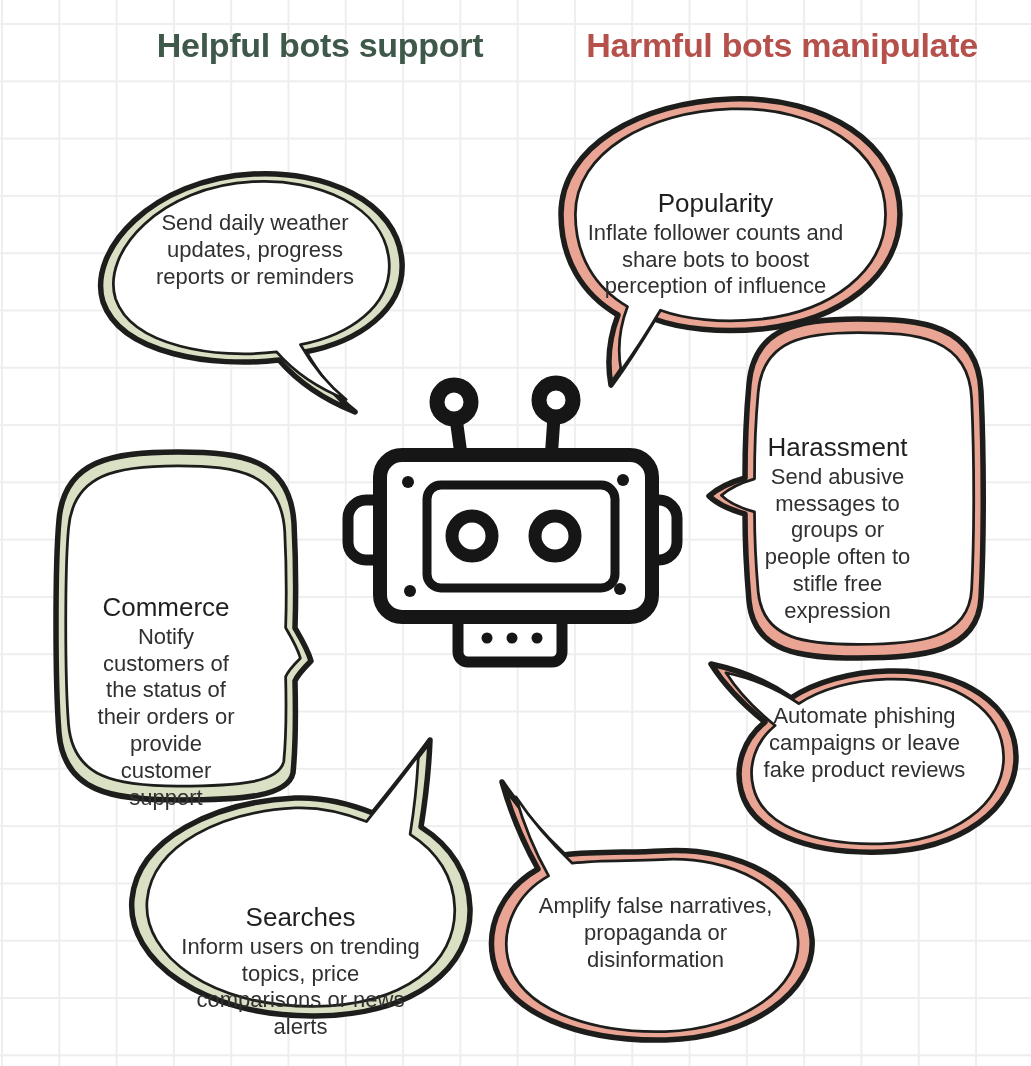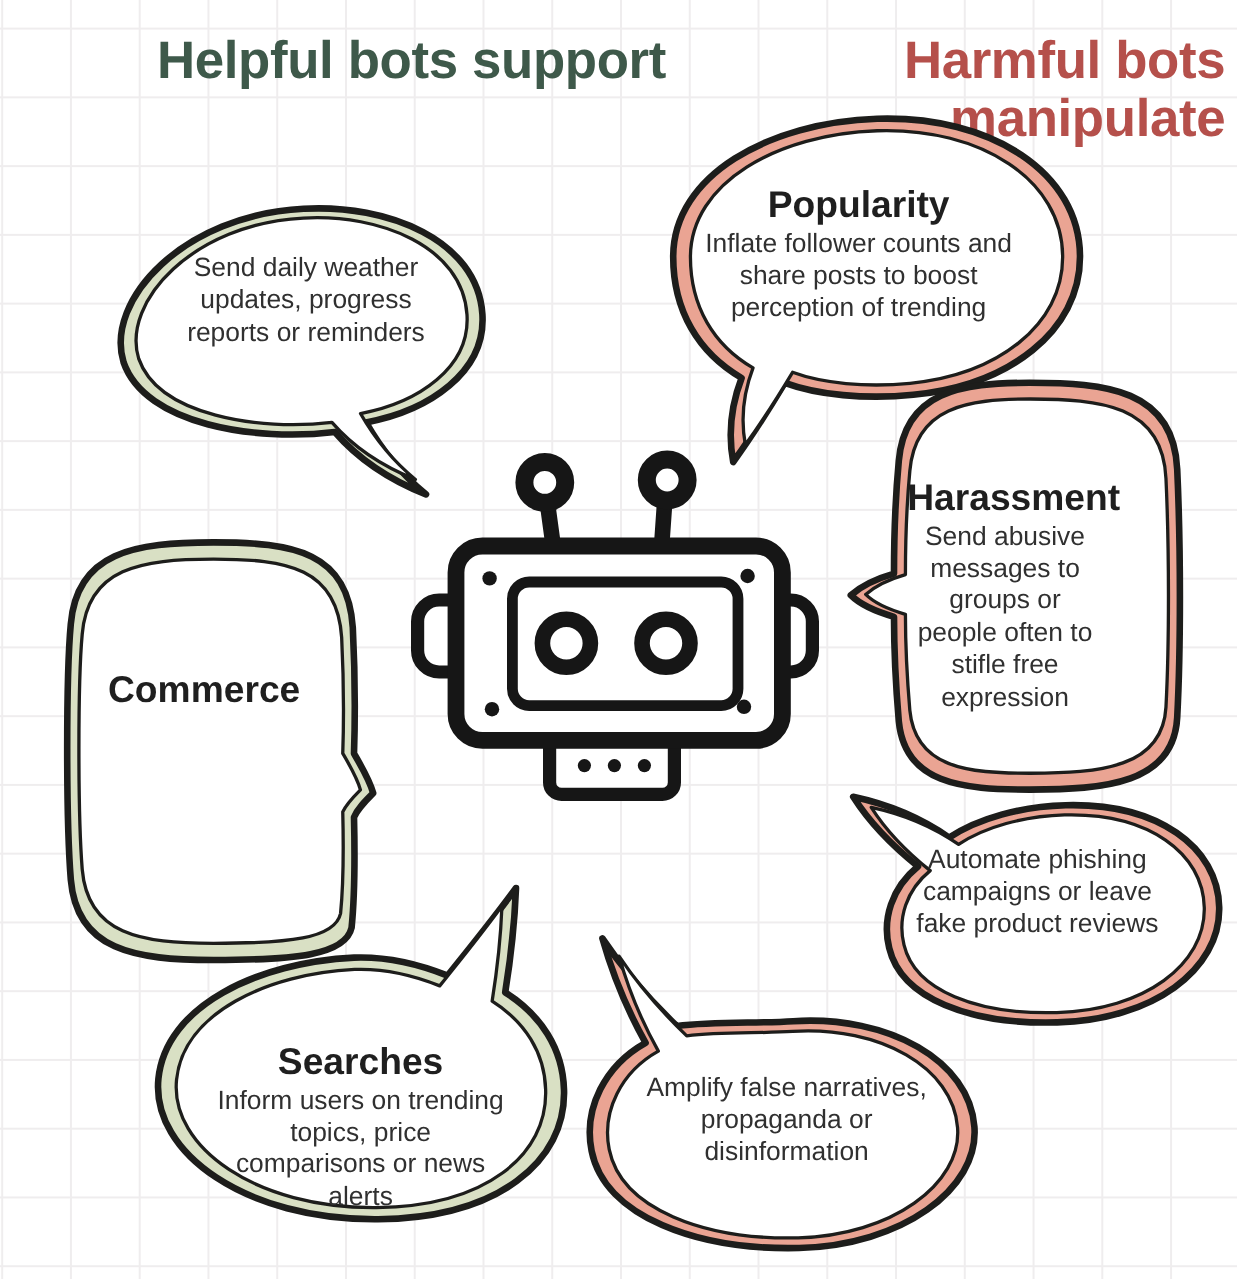--- a/index.html
+++ b/index.html
@@ -13,37 +13,37 @@
   .canvas{
     position:relative;width:1031px;height:1066px;overflow:hidden;
     background-color:var(--background);
     background-image:
       linear-gradient(to right, var(--grid-line) 1.5px, transparent 1.5px),
       linear-gradient(to bottom, var(--grid-line) 1.5px, transparent 1.5px);
     background-size:57.3px 57.3px, 57.3px 57.3px;
     background-position:1px 0, 0 23px;
   }
   .heading{
-    position:absolute;font-size:44px;font-weight:800;letter-spacing:-0.3px;
-    text-align:right;line-height:1.1;
+    position:absolute;font-size:34px;font-weight:800;letter-spacing:-0.3px;
+    text-align:center;line-height:1.1;
   }
   .heading.helpful{left:85px;top:27px;width:470px;color:var(--helpful-heading);}
   .heading.harmful{left:543px;top:27px;width:478px;color:var(--harmful-heading);}
   svg.bubble{position:absolute;overflow:visible;}
   svg.bubble path{stroke:var(--outline);stroke-linejoin:round;}
   svg.bubble path.outer{stroke-width:5.5px;}
   svg.bubble.green path.outer{fill:var(--helpful-band);}
   svg.bubble.pink  path.outer{fill:var(--harmful-band);}
   svg.bubble path.inner{fill:#ffffff;stroke-width:3px;}
   svg.robot{position:absolute;left:340px;top:370px;}
   svg.robot .stroke{stroke:#161616;stroke-linecap:round;stroke-linejoin:round;}
   .btext{
     position:absolute;text-align:center;z-index:3;color:var(--body-text);
   }
-  .btitle{font-size:31px;font-weight:700;color:var(--title-text);line-height:1.22;}
+  .btitle{font-size:26px;font-weight:400;color:var(--title-text);line-height:1.22;margin-top:36px;}
   .bbody{font-size:22px;font-weight:400;line-height:1.22;}
 </style>
 </head>
 <body>
 
 <div class="canvas">
 
   <div class="heading helpful">Helpful bots support</div>
   <div class="heading harmful">Harmful bots manipulate</div>
 
@@ -138,30 +138,31 @@
       <circle cx="197" cy="268" r="5.5"></circle>
     </g>
   </svg>
 
   <div class="btext" style="left:130px;top:210px;width:250px;">
     <div class="bbody">Send daily weather updates, progress reports or reminders</div>
   </div>
 
   <div class="btext" style="left:583px;top:152px;width:265px;">
     <div class="btitle">Popularity</div>
-    <div class="bbody">Inflate follower counts and share posts to boost perception of trending</div>
+    <div class="bbody">Inflate follower counts and share bots to boost perception of influence</div>
   </div>
 
   <div class="btext" style="left:756px;top:396px;width:163px;">
     <div class="btitle">Harassment</div>
     <div class="bbody">Send abusive messages to groups or people often to stifle free expression</div>
   </div>
 
   <div class="btext" style="left:90px;top:556px;width:152px;">
     <div class="btitle">Commerce</div>
+    <div class="bbody">Notify customers of the status of their orders or provide customer support</div>
   </div>
 
   <div class="btext" style="left:757px;top:703px;width:215px;">
     <div class="bbody">Automate phishing campaigns or leave fake product reviews</div>
   </div>
 
   <div class="btext" style="left:513px;top:893px;width:285px;">
     <div class="bbody">Amplify false narratives, propaganda or disinformation</div>
   </div>
 

